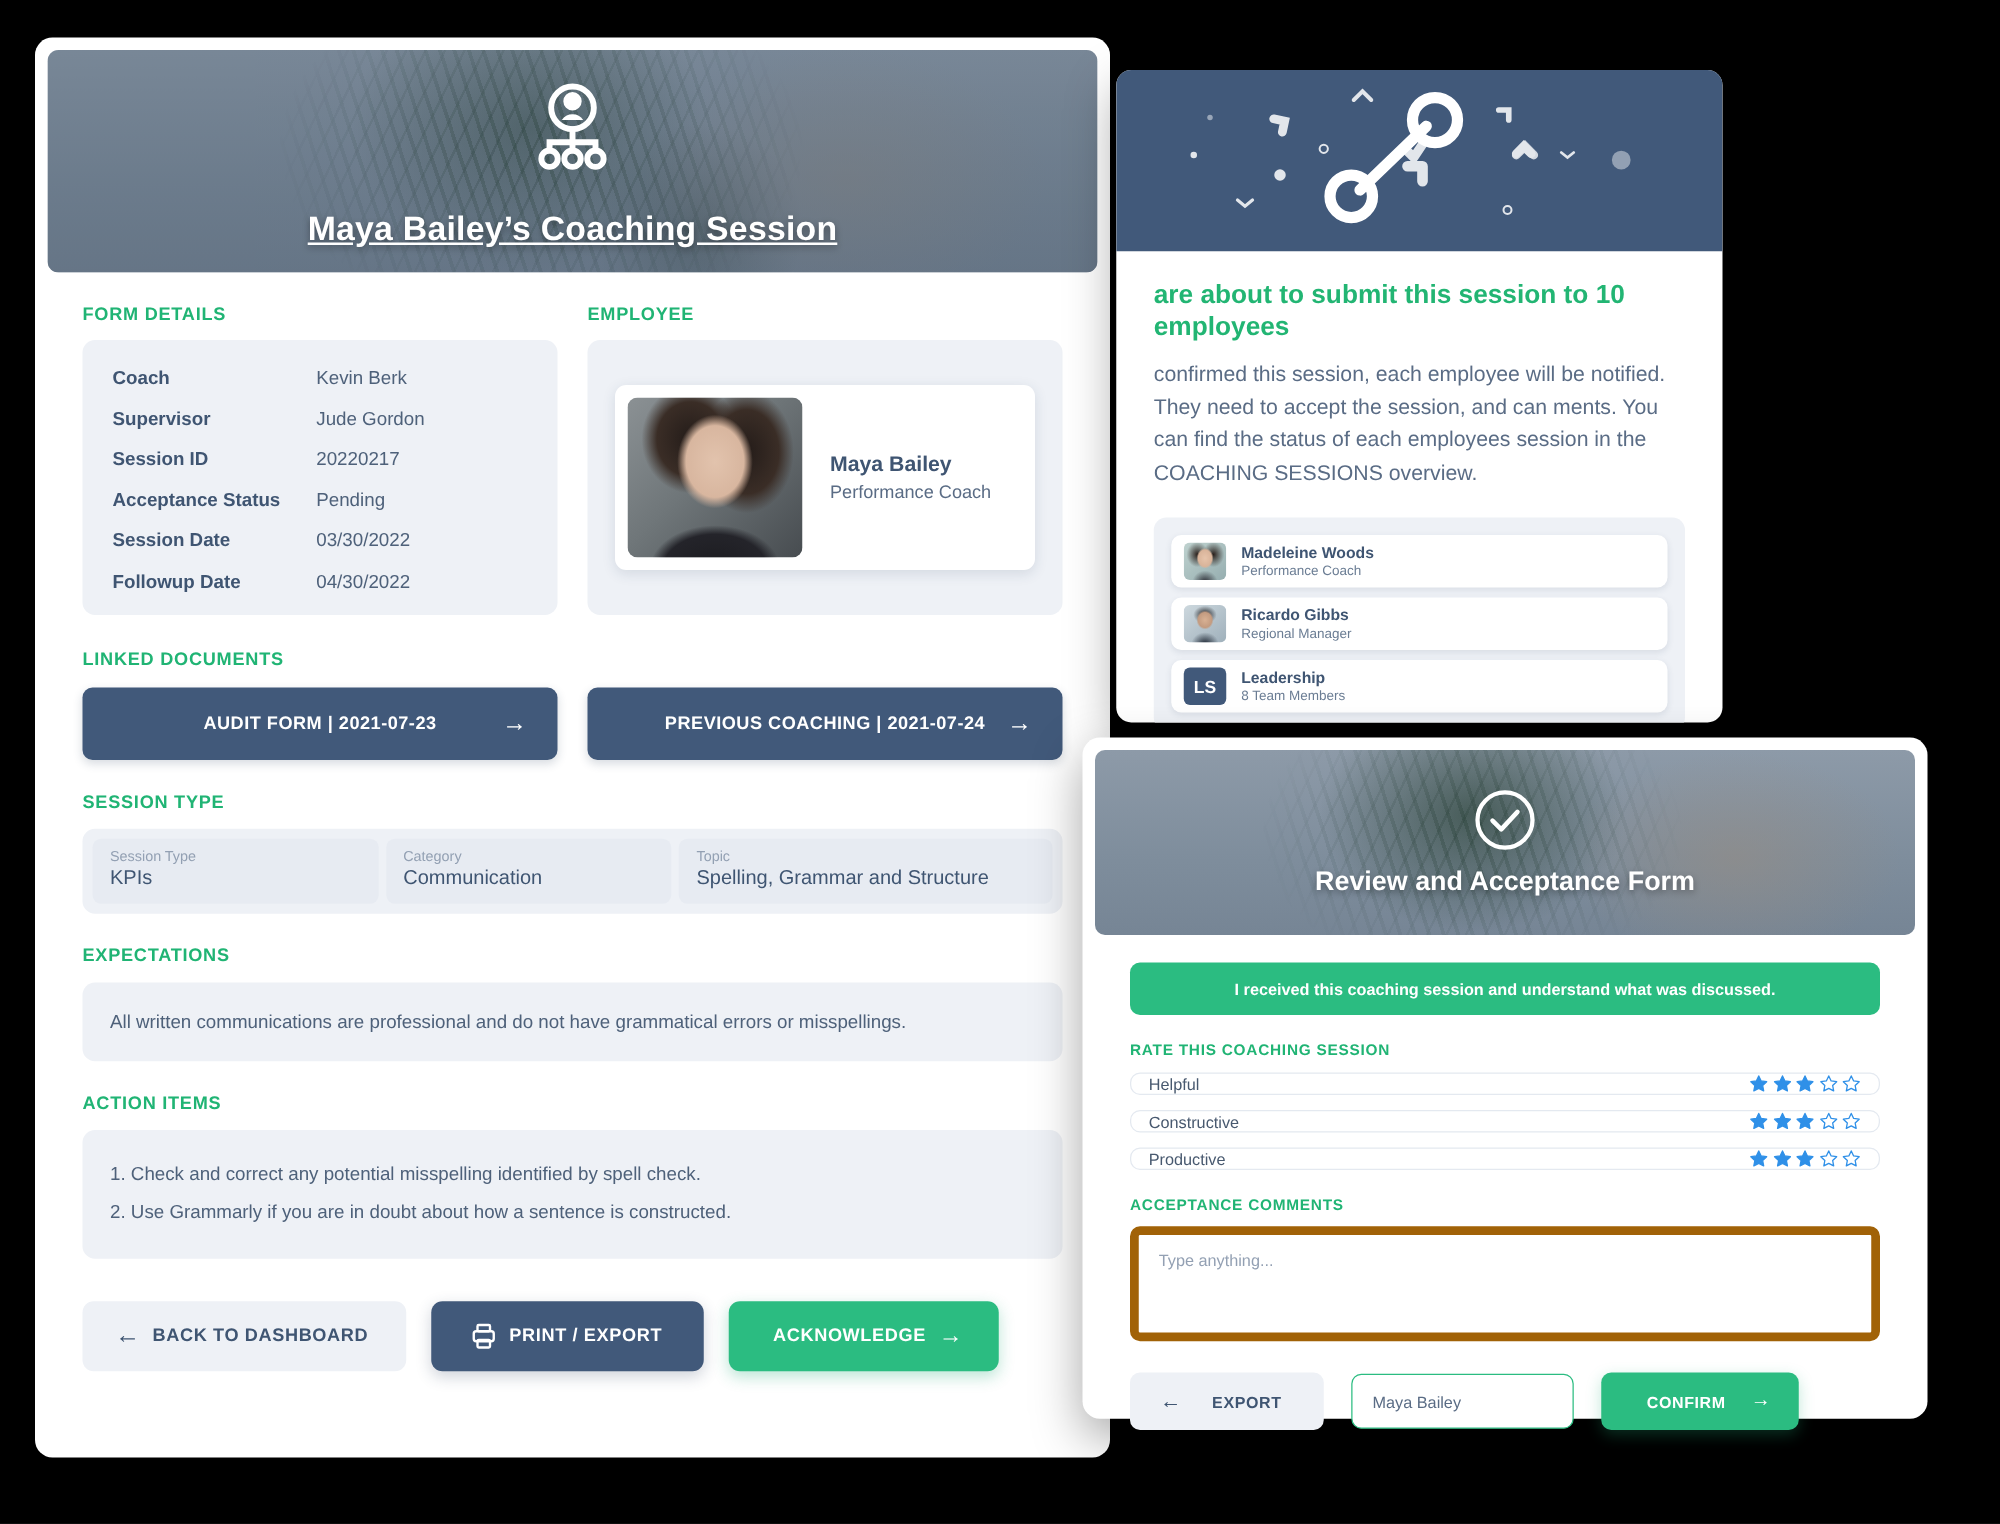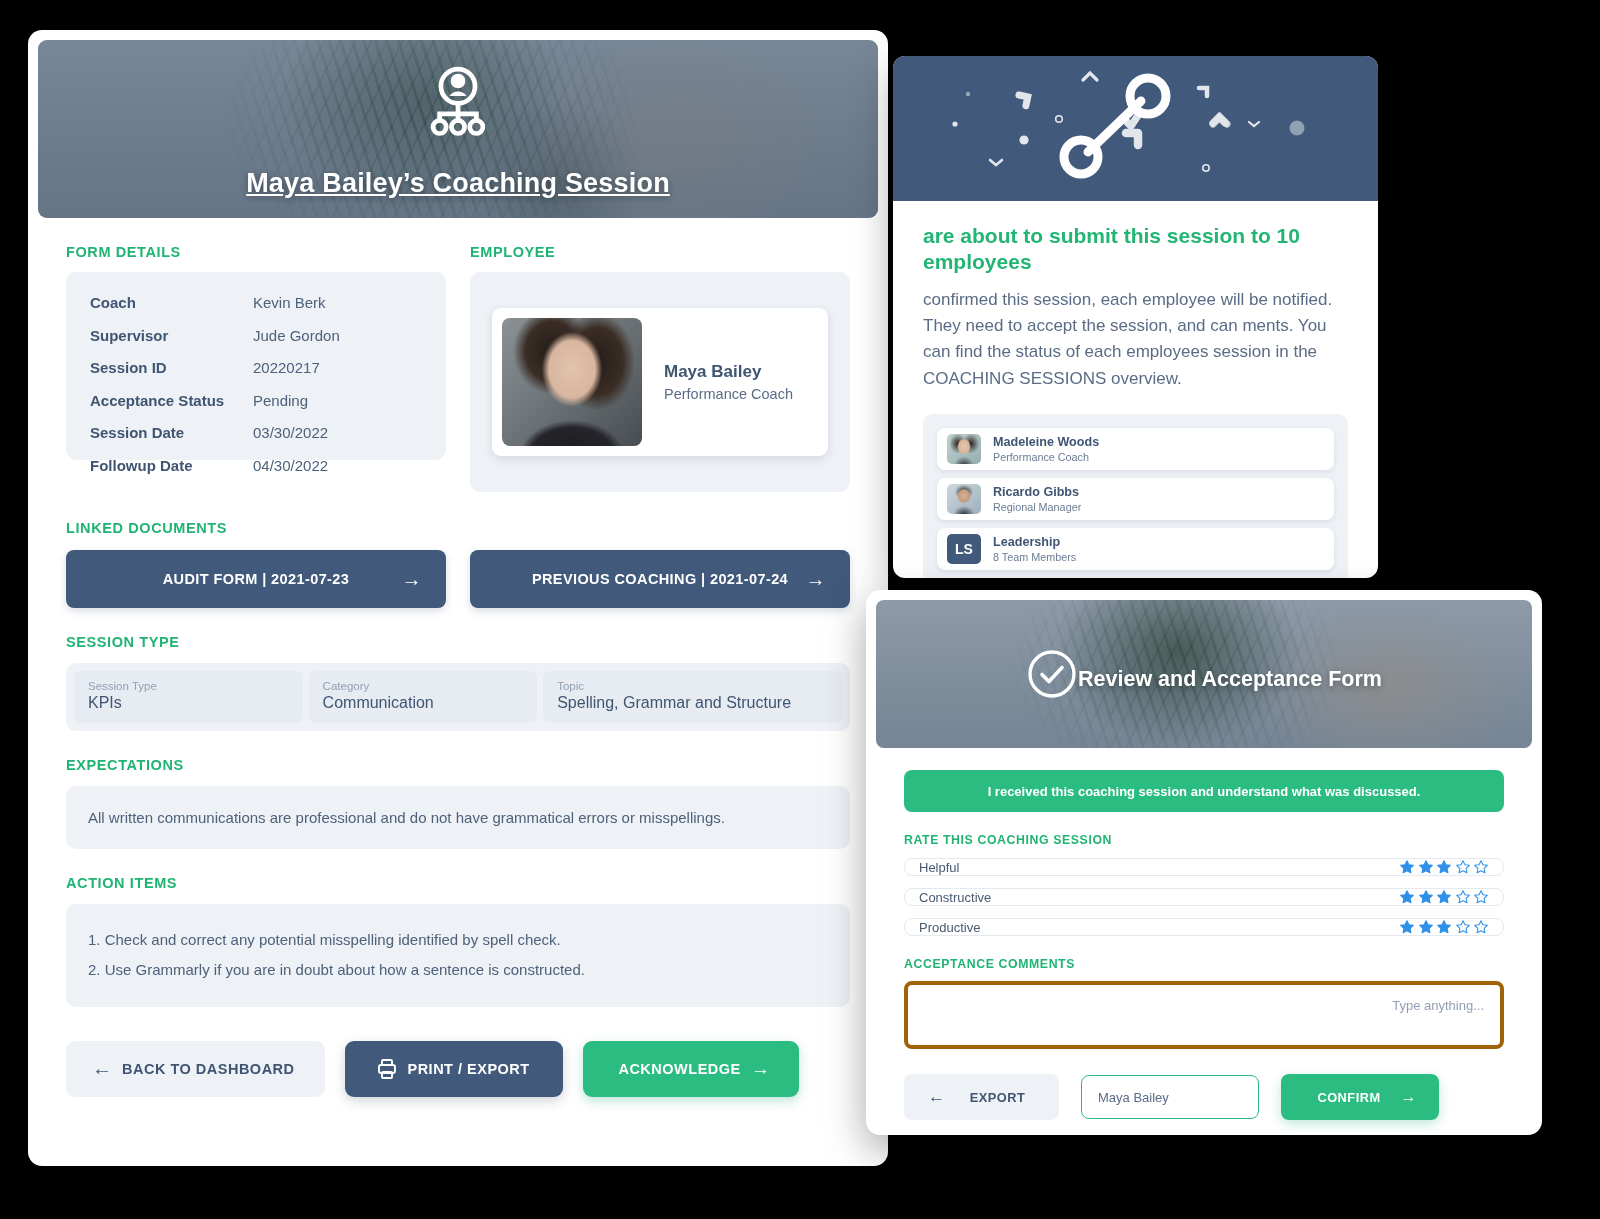--- a/index.html
+++ b/index.html
@@ -51,21 +51,21 @@
   .hero-icon { width:84px; height:84px; }
 
   .body-pad { padding: 26px 28px 0 28px; }
   .sec-label { color:#20b474; font-weight:700; font-size:14.5px; letter-spacing:.6px; text-transform:uppercase; }
 
   .two-col { display:flex; gap:24px; }
   .col { flex:1 1 0; min-width:0; }
 
   .panel { background:#eef1f6; border-radius:10px; }
 
-  .kv-panel { padding: 22px 24px; margin-top:12px; height: 188px; }
+  .kv-panel { padding: 22px 24px; margin-top:12px; height: 220px; }
   .kv-row { display:flex; margin-bottom: 15.5px; font-size:15px; }
   .kv-row:last-child{ margin-bottom:0; }
   .kv-k { width:163px; font-weight:700; color:#3f5572; }
   .kv-v { color:#4e617a; }
 
   .emp-panel { padding: 22px; margin-top:12px; height:220px; display:flex; align-items:center; }
   .emp-card { background:#fff; border-radius:9px; box-shadow:0 3px 10px rgba(40,60,90,.13);
       display:flex; align-items:center; width:100%; height:148px; padding:10px; }
   .emp-photo{ width:140px; height:128px; border-radius:8px; flex:none;
       background:
@@ -157,39 +157,39 @@
       radial-gradient(ellipse 170px 130px at 46% 35%, rgba(30,55,40,.60), rgba(0,0,0,0) 72%),
       linear-gradient(180deg,#8d9aa8 0%, #7e8d9c 60%, #768595 100%); }
   .rv-hero::after{
     content:""; position:absolute; inset:0;
     background:
       repeating-linear-gradient(72deg, rgba(22,48,35,.30) 0 3px, rgba(0,0,0,0) 3px 11px),
       repeating-linear-gradient(-64deg, rgba(20,44,32,.22) 0 2px, rgba(0,0,0,0) 2px 14px);
     -webkit-mask-image: radial-gradient(ellipse 200px 140px at 46% 45%, #000 0%, rgba(0,0,0,.25) 65%, transparent 85%);
             mask-image: radial-gradient(ellipse 200px 140px at 46% 45%, #000 0%, rgba(0,0,0,.25) 65%, transparent 85%);
     opacity:.8; }
-  .rv-hero-inner{ position:absolute; inset:0; display:flex; flex-direction:row;
+  .rv-hero-inner{ position:absolute; inset:0; display:flex; flex-direction:column;
       align-items:center; justify-content:center; z-index:3; }
   .rv-title{ color:#fff; font-size:21.5px; font-weight:700; margin-top:11px;
       text-shadow:0 2px 6px rgba(0,0,0,.35); }
   .rv-body{ padding:22px 28px 0 28px; }
   .rv-banner{ background:#2bbc81; color:#fff; border-radius:8px; height:42px;
       display:flex; align-items:center; justify-content:center;
       font-size:13px; font-weight:700; }
   .rv-sec{ color:#20b474; font-weight:700; font-size:12.3px; letter-spacing:.6px;
       text-transform:uppercase; margin-top:21px; }
   .rate-row{ display:flex; gap:12px; margin-top:11px;flex-direction:column; }
   .rate-card{ flex:1 1 0; background:#fff; border:1px solid #e4e9f0; border-radius:8px;
       height:46px; display:flex; align-items:center; justify-content:space-between;
       padding:0 14px; }
   .rate-lab{ font-size:13px; color:#48596f; }
   .stars{ display:flex; gap:2.5px; }
   .star{ width:16px; height:16px; display:block; }
-  .ta{ margin-top:10px; border:4px solid #a16207; border-radius:8px; height:68px;
-      padding:13px 16px; font-size:13px; color:#93a0b3; background:#fff;text-align:right; }
+  .ta{ margin-top:10px; border:7px solid #a16207; border-radius:8px; height:92px;
+      padding:13px 16px; font-size:13px; color:#93a0b3; background:#fff; }
   .rv-footer{ display:flex; align-items:center; gap:22px; padding:25px 28px 0 28px; }
   .sig{ width:178px; height:44px; border:1.6px solid #2bbc81; border-radius:8px;
       display:flex; align-items:center; padding:0 16px; font-size:13px; color:#5a6c85; background:#fff; }
 </style>
 </head>
 <body>
 
 <div class="stage">
 
   <div class="card" id="main-card">

